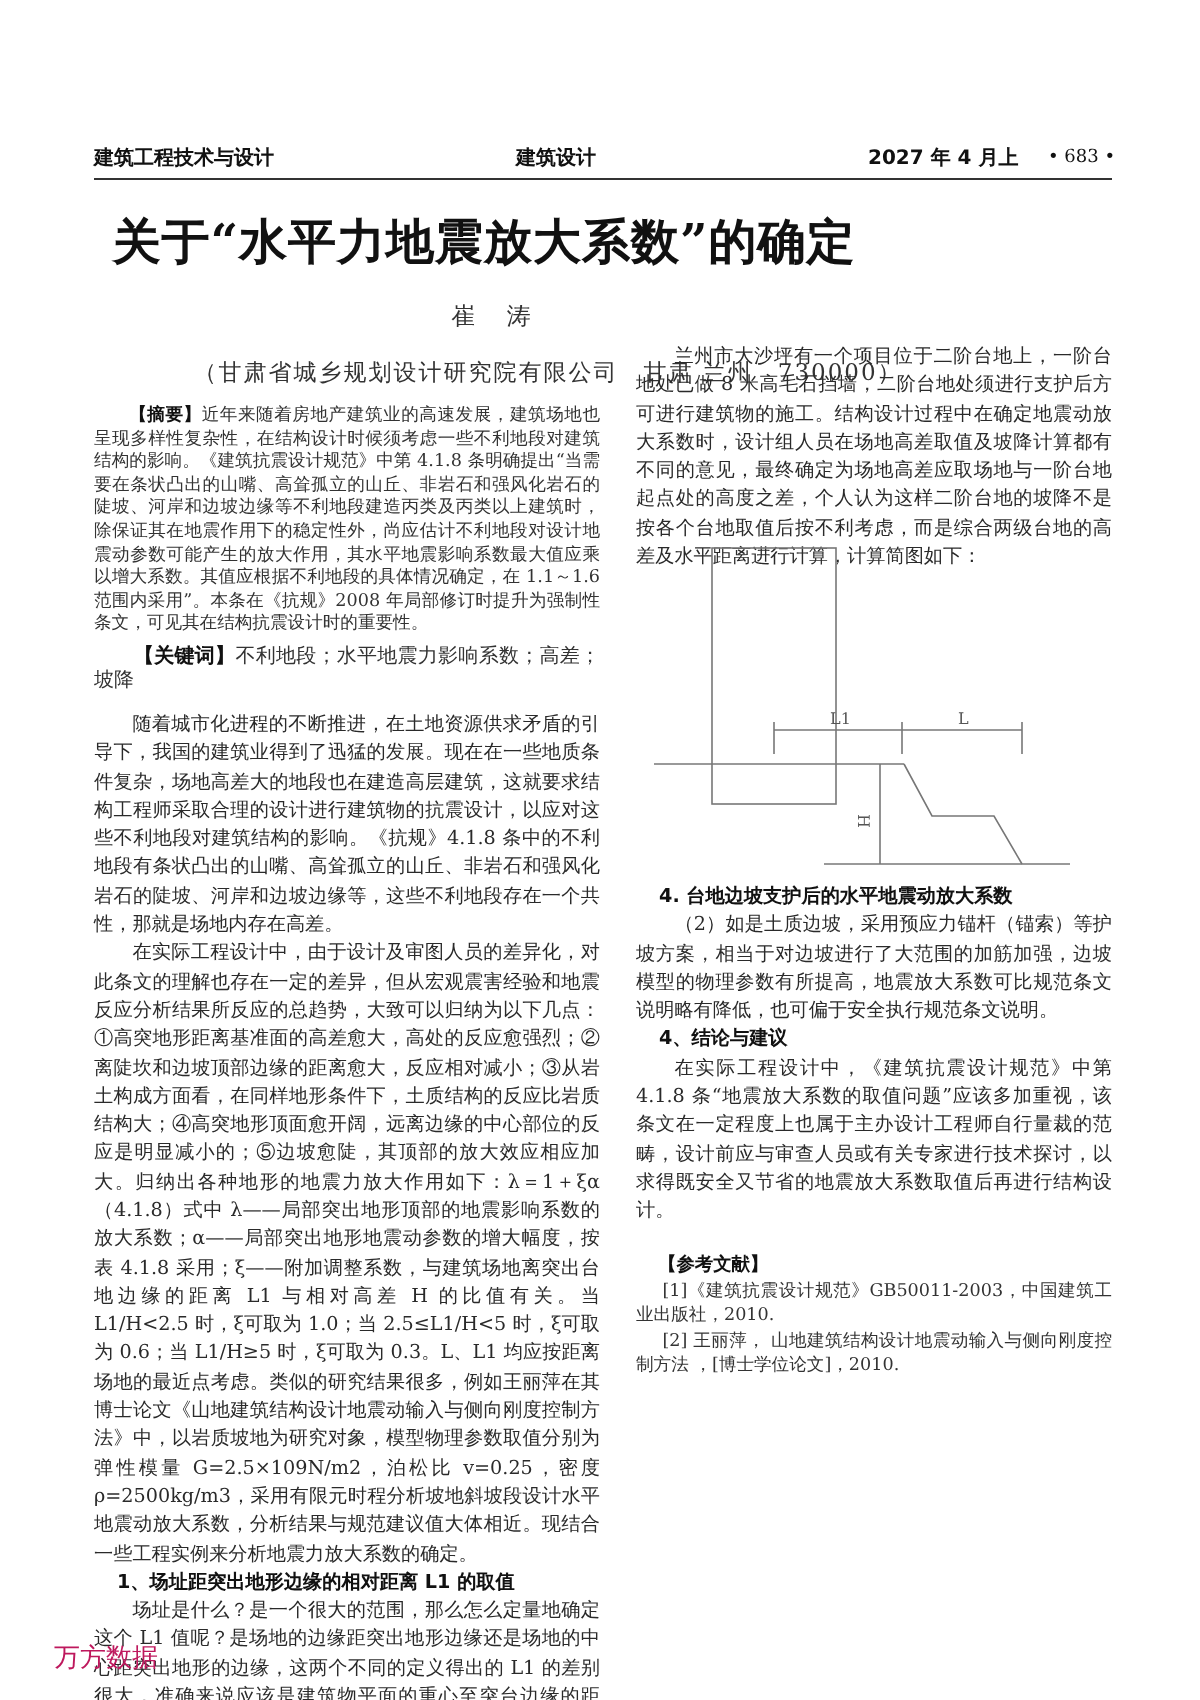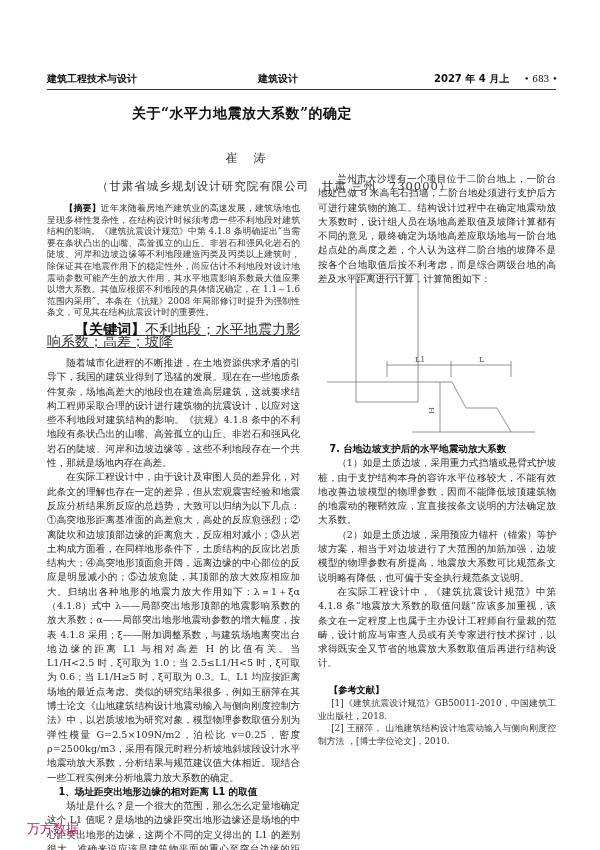--- a/index.html
+++ b/index.html
@@ -1,27 +1,27 @@
 <!DOCTYPE html>
 <html><head>
 <meta charset="utf-8">
 <style>
   html, body { margin: 0; padding: 0; background: #ffffff; }
   body { width: 600px; height: 850px; position: relative; overflow: hidden; color: #222; font-family: "DejaVu Serif", "Liberation Serif", serif; }
   .abs { position: absolute; }
   .hdr { top: 72px; font-family: "DejaVu Sans", "Liberation Sans", sans-serif; font-weight: bold; font-size: 10px; color: #111; white-space: nowrap; }
   .hdr-rule { left: 47px; top: 89px; width: 509px; height: 0; border-top: 1.2px solid #333; }
-  .title { left: 0; top: 105px; width: 484px; text-align: center; font-family: "DejaVu Serif", "Liberation Serif", serif; font-weight: bold; font-size: 14px; color: #111; letter-spacing: 0.5px; }
+  .title { left: 0; top: 105px; width: 484px; text-align: center; font-family: "DejaVu Serif", "Liberation Serif", serif; font-weight: bold; font-size: 24px; color: #111; letter-spacing: 0.5px; }
   .author { left: 0; top: 150px; width: 497px; text-align: center; font-size: 12px; color: #333; letter-spacing: 6px; }
   .affil { left: 0; top: 179px; width: 548px; text-align: center; font-size: 11.5px; color: #333; letter-spacing: 1px; }
   .col { font-size: 9.6px; line-height: 14.3px; color: #2a2a2a; text-align: justify; }
   .col p { margin: 0; text-indent: 2em; }
   .abstract { font-size: 8.8px; line-height: 11.6px; color: #333; text-align: justify; text-indent: 2em; }
   .label { font-family: "DejaVu Sans", "Liberation Sans", sans-serif; font-weight: bold; color: #111; }
-  .kw { font-size: 14px; line-height: 12px; text-indent: 2em; color: #333; text-decoration: underline; }
+  .kw { font-size: 10px; line-height: 12px; text-indent: 2em; color: #333; }
   .sec { font-family: "DejaVu Sans", "Liberation Sans", sans-serif; font-weight: bold; font-size: 9.6px; color: #111; text-indent: 1.2em; line-height: 14.3px; }
   .ref { font-size: 8.8px; line-height: 12.5px; color: #333; }
   .ref p { margin: 0; text-indent: 1.5em; }
   .footer { left: 27px; top: 820px; font-family: "DejaVu Sans", "Liberation Sans", sans-serif; font-size: 13px; color: #be185d; }
   svg text { font-family: "DejaVu Serif", "Liberation Serif", serif; }
 </style>
 </head>
 <body>
 
 <div class="abs hdr" style="left:47px;">建筑工程技术与设计</div>
@@ -65,24 +65,24 @@
     <line x1="451" y1="361" x2="451" y2="377"></line>
     <line x1="511" y1="361" x2="511" y2="377"></line>
     <line x1="440" y1="382" x2="440" y2="432"></line>
   </g>
   <text x="415" y="362" font-size="8" fill="#555">L1</text>
   <text x="479" y="362" font-size="8" fill="#555">L</text>
   <text x="432" y="410" font-size="8" fill="#555" transform="rotate(90 432 407)">H</text>
 </svg>
 
 <div class="abs col" style="left:318px; top:442px; width:238px;">
-  <div class="sec">7. 台地边坡支护后的水平地震动放大系数</div>
-  <p>（1）如是土质边坡，采用重力式挡墙或悬臂式护坡桩，由于支护结构本身的容许水平位移较大，不能有效地改善边坡模型的物理参数，因而不能降低坡顶建筑物的地震动的鞭鞘效应，宜直接按条文说明的方法确定放大系数。</p>
+  <div class="sec">4. 台地边坡支护后的水平地震动放大系数</div>
   <p>（2）如是土质边坡，采用预应力锚杆（锚索）等护坡方案，相当于对边坡进行了大范围的加筋加强，边坡模型的物理参数有所提高，地震放大系数可比规范条文说明略有降低，也可偏于安全执行规范条文说明。</p>
+  <div class="sec">4、结论与建议</div>
   <p>在实际工程设计中，《建筑抗震设计规范》中第 4.1.8 条“地震放大系数的取值问题”应该多加重视，该条文在一定程度上也属于主办设计工程师自行量裁的范畴，设计前应与审查人员或有关专家进行技术探讨，以求得既安全又节省的地震放大系数取值后再进行结构设计。</p>
   <div class="sec" style="margin-top:12px; font-size:9.2px;">【参考文献】</div>
   <div class="ref">
-    <p>[1]《建筑抗震设计规范》GB50011-2010，中国建筑工业出版社，2018.</p>
+    <p>[1]《建筑抗震设计规范》GB50011-2003，中国建筑工业出版社，2010.</p>
     <p>[2] 王丽萍， 山地建筑结构设计地震动输入与侧向刚度控制方法 ，[博士学位论文]，2010.</p>
   </div>
 </div>
 
 <div class="abs footer">万方数据</div>
 
 </body></html>

